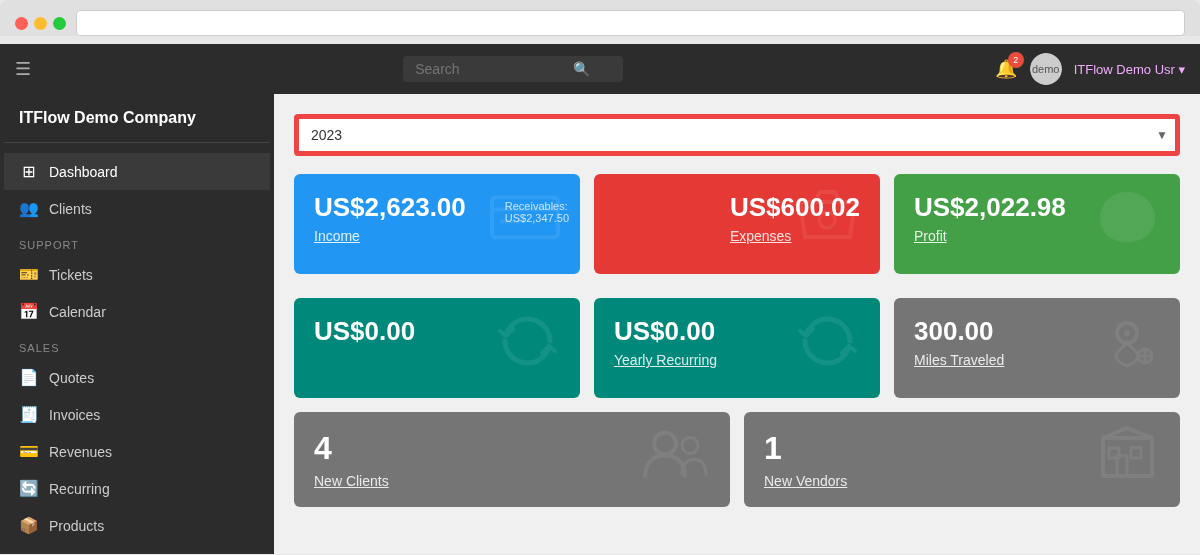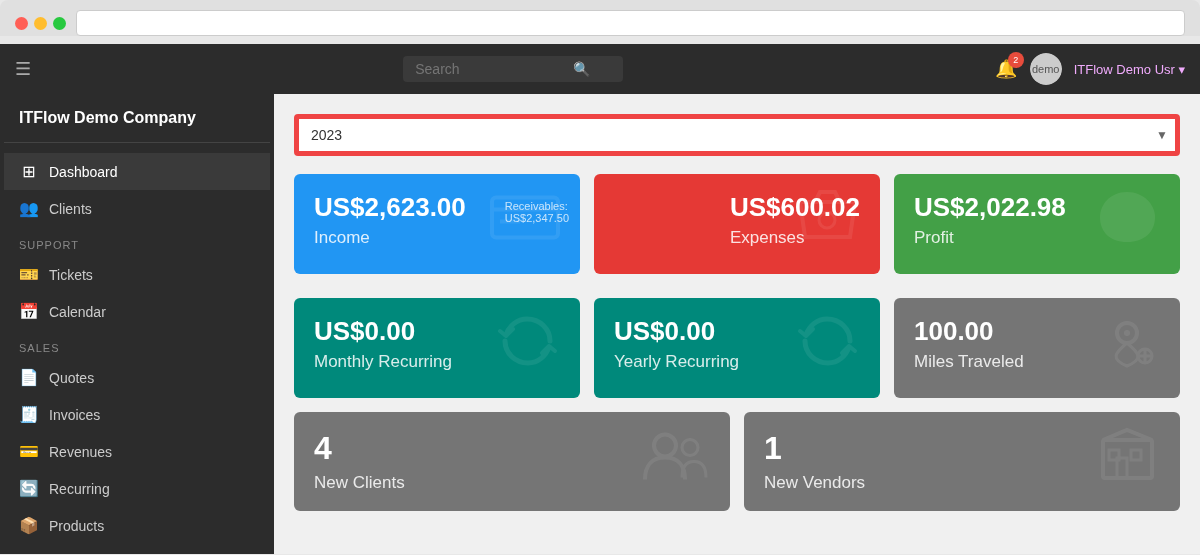--- a/index.html
+++ b/index.html
@@ -51,21 +51,21 @@
     .year-select { width: 100%; padding: 8px 12px; border: 5px solid #ef4444; border-radius: 4px; font-size: 14px; background: white; appearance: none; color: #333; }
     .year-select-container { position: relative; }
     .year-select-container::after { content: '▼'; position: absolute; right: 12px; top: 50%; transform: translateY(-50%); font-size: 12px; color: #666; pointer-events: none; }
 
     
     .stats-grid { display: grid; grid-template-columns: repeat(3, 1fr); gap: 14px; }
 
     
     .stat-card { border-radius: 6px; padding: 18px 20px; min-height: 100px; position: relative; overflow: hidden; display: flex; flex-direction: row; justify-content: space-between; }
     .stat-card .amount { font-size: 26px; font-weight: 700; color: white; margin-bottom: 5px; }
-    .stat-card .label { font-size: 17px; color: rgba(255,255,255,0.85); }
+    .stat-card .label { font-size: 14px; color: rgba(255,255,255,0.85); text-decoration: underline; }
     .stat-card .sub-label { font-size: 11px; color: rgba(255,255,255,0.75); margin-top: 8px; padding-left: 39px; }
     .card-icon { position: absolute; right: 20px; top: 50%; transform: translateY(-50%); font-size: 60px; opacity: 0.25; color: white; }
 
     .card-blue { background: #2196F3; }
     .card-red { background: #e53935; justify-content: flex-end; }
     .card-green { background: #43a047; }
     .card-teal { background: #00897b; }
     .card-gray { background: #757575; }
     .card-dark-gray { background: #757575; }
 
@@ -210,21 +210,20 @@
             </svg>
           </div>
         </div>
       </div>
 
       <div class="stats-grid" style="margin-top:24px;">
 
         <div class="stat-card card-teal">
           <div>
             <div class="amount">US$0.00</div>
-            <div class="label">Monthly Recurring</div>
           </div>
           <div class="card-icon">
             <svg width="65" height="60" viewBox="0 0 65 60" fill="none" style="opacity:0.3">
               <path d="M55 30 C55 18, 45 8, 32 8 C22 8, 14 15, 11 24" stroke="white" stroke-width="5" fill="none" stroke-linecap="round"></path>
               <path d="M10 30 C10 42, 20 52, 33 52 C43 52, 51 45, 54 36" stroke="white" stroke-width="5" fill="none" stroke-linecap="round"></path>
               <polyline points="5,20 11,25 18,18" stroke="white" stroke-width="4" fill="none" stroke-linecap="round" stroke-linejoin="round"></polyline>
               <polyline points="60,40 54,35 47,42" stroke="white" stroke-width="4" fill="none" stroke-linecap="round" stroke-linejoin="round"></polyline>
             </svg>
           </div>
         </div>
@@ -239,21 +238,21 @@
               <path d="M55 30 C55 18, 45 8, 32 8 C22 8, 14 15, 11 24" stroke="white" stroke-width="5" fill="none" stroke-linecap="round"></path>
               <path d="M10 30 C10 42, 20 52, 33 52 C43 52, 51 45, 54 36" stroke="white" stroke-width="5" fill="none" stroke-linecap="round"></path>
               <polyline points="5,20 11,25 18,18" stroke="white" stroke-width="4" fill="none" stroke-linecap="round" stroke-linejoin="round"></polyline>
               <polyline points="60,40 54,35 47,42" stroke="white" stroke-width="4" fill="none" stroke-linecap="round" stroke-linejoin="round"></polyline>
             </svg>
           </div>
         </div>
 
         <div class="stat-card card-gray">
           <div>
-            <div class="amount">100.00</div>
+            <div class="amount">300.00</div>
             <div class="label">Miles Traveled</div>
           </div>
           <div class="card-icon">
             <svg width="65" height="60" viewBox="0 0 65 60" fill="none" style="opacity:0.3">
               <circle cx="32" cy="22" r="10" stroke="white" stroke-width="4" fill="none"></circle>
               <circle cx="32" cy="22" r="3" fill="white"></circle>
               <path d="M32 32 C20 42, 15 48, 32 55 C49 48, 44 42, 32 32Z" stroke="white" stroke-width="3" fill="none"></path>
               <circle cx="50" cy="45" r="7" stroke="white" stroke-width="3" fill="none"></circle>
               <path d="M50 38 L50 52 M43 45 L57 45" stroke="white" stroke-width="3"></path>
             </svg>

